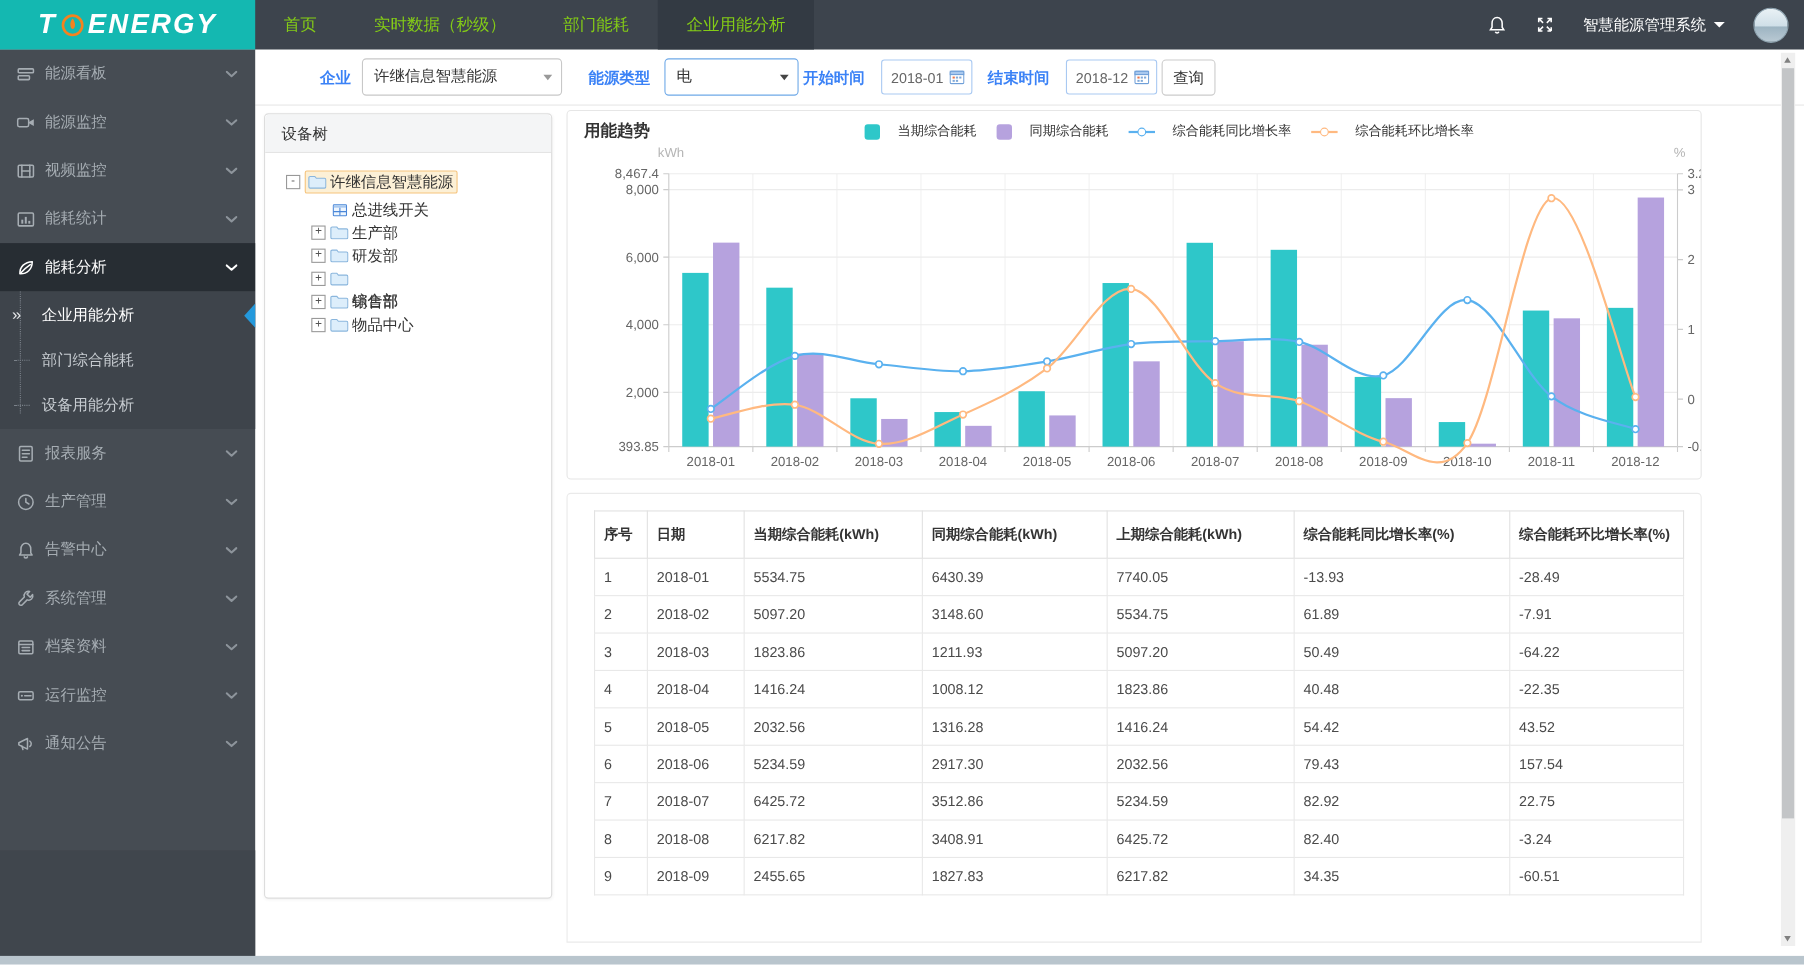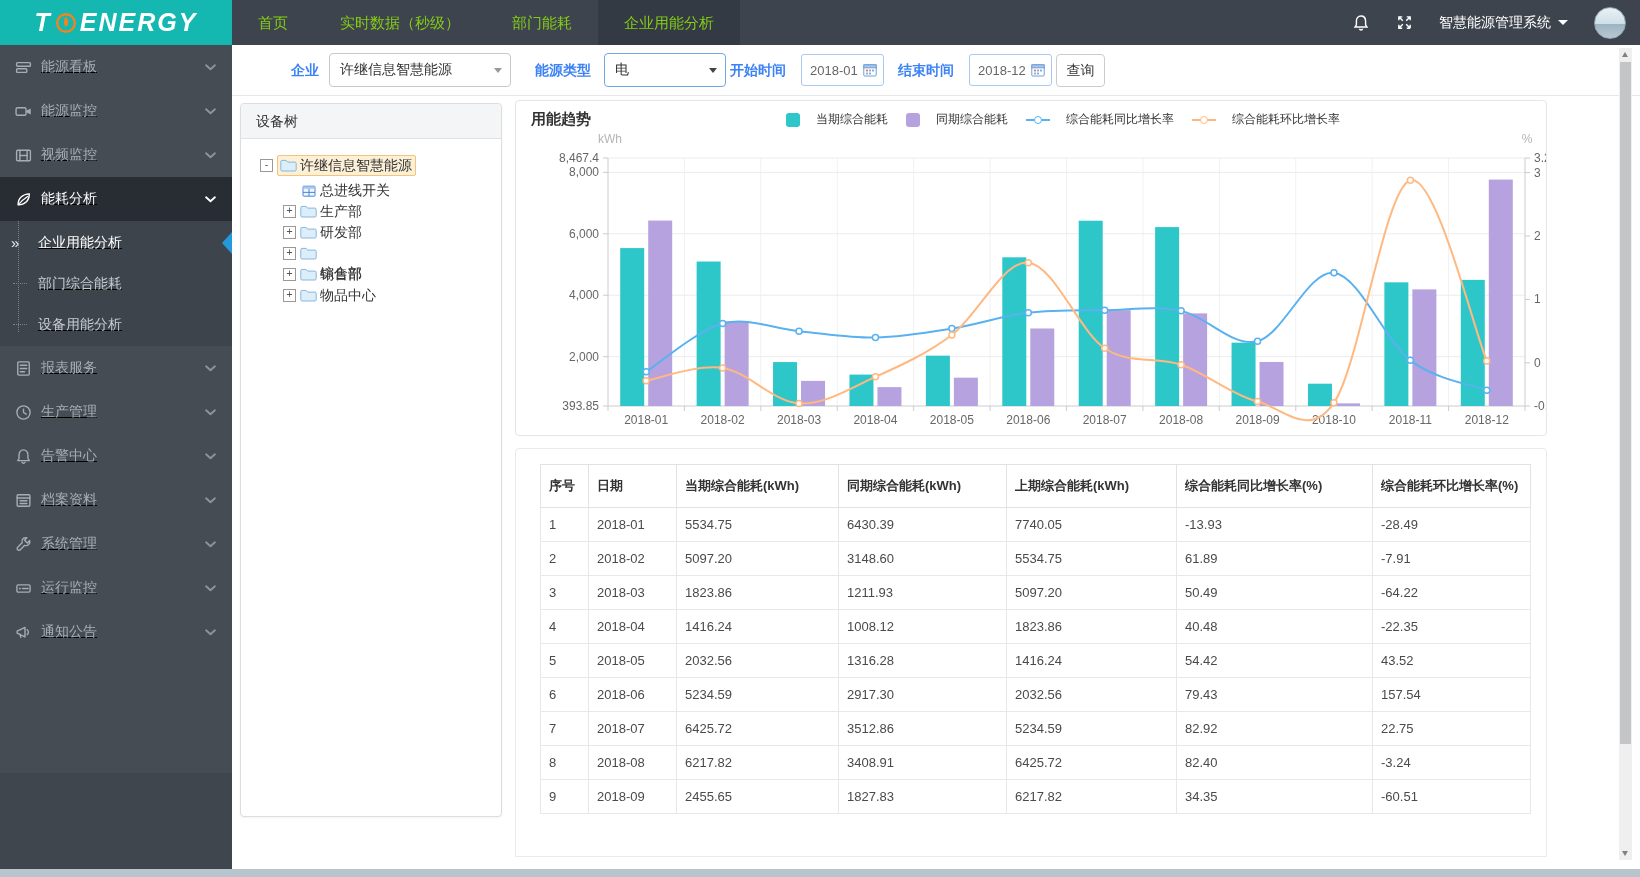--- a/index.html
+++ b/index.html
@@ -17,21 +17,21 @@
   .nav-tabs{display:flex;}
   .nav-tab{padding:0 26px;line-height:45px;color:#84cc16;font-size:15px;cursor:pointer;white-space:nowrap;}
   .nav-tab.active{background:#333a43;}
   .topbar-right{margin-left:auto;display:flex;align-items:center;padding-right:14px;gap:26px;}
   .sys-title{color:#fff;font-size:14px;display:flex;align-items:center;gap:7px;cursor:pointer;}
   .caret-down{width:0;height:0;border-left:5px solid transparent;border-right:5px solid transparent;border-top:5px solid #fff;}
   .avatar{width:30px;height:30px;border-radius:50%;background:linear-gradient(#e9f1f5 0%,#cfdfe8 52%,#9db4c2 55%,#b9c9d3 100%);border:1px solid #8fa4b0;}
   .icon-btn{display:flex;align-items:center;cursor:pointer;}
 
   
-  .sidebar{position:absolute;left:0;top:45px;width:232px;bottom:8px;background:#464c53;z-index:4;text-decoration:underline;}
+  .sidebar{position:absolute;left:0;top:45px;width:232px;bottom:8px;background:#464c53;z-index:4;}
   .sidebar-lower{position:absolute;left:0;right:0;top:728px;bottom:0;background:#40464d;}
   .menu-item{height:44px;display:flex;align-items:center;padding:0 16px 0 15px;color:#a6adb3;font-size:14px;cursor:pointer;position:relative;}
   .menu-item .mi-icon{width:17px;height:17px;margin-right:9px;display:flex;align-items:center;}
   .menu-item .chev{margin-left:auto;color:#8d949b;display:flex;}
   .menu-item.parent-active{background:#272d33;color:#ffffff;}
   .menu-item.parent-active .chev{color:#fff;}
   .submenu{background:#3e444b;position:relative;padding:1px 0;}
   .submenu .vline{position:absolute;left:18px;top:0;bottom:14px;border-left:1px dotted #7b828a;}
   .sub-item{height:41px;line-height:41px;padding-left:38px;color:#c6cbd0;font-size:14px;position:relative;cursor:pointer;}
   .sub-item .dash{position:absolute;left:13px;top:20px;width:14px;border-top:1px dotted #7b828a;}
@@ -172,20 +172,36 @@
             <line x1="4.6" y1="8" x2="11.4" y2="8"></line>
           </svg>
         </span>
         <span>视频监控</span>
         <span class="chev">
           <svg viewBox="0 0 10 6" width="11" height="7" fill="none" stroke="currentColor" stroke-width="1.7" stroke-linecap="round" stroke-linejoin="round">
             <polyline points="1,1 5,4.6 9,1"></polyline>
           </svg>
         </span>
       </div>
+      <div class="menu-item">
+        <span class="mi-icon">
+          <svg viewBox="0 0 16 16" width="17" height="17" fill="none" stroke="currentColor" stroke-width="1.3" stroke-linecap="round" stroke-linejoin="round">
+            <rect x="1.5" y="2.5" width="13" height="11" rx="1"></rect>
+            <rect x="4.1" y="8.2" width="1.7" height="3.4" fill="currentColor" stroke="none"></rect>
+            <rect x="7.1" y="5.8" width="1.7" height="5.8" fill="currentColor" stroke="none"></rect>
+            <rect x="10.1" y="9.2" width="1.7" height="2.4" fill="currentColor" stroke="none"></rect>
+          </svg>
+        </span>
+        <span>能耗统计</span>
+        <span class="chev">
+          <svg viewBox="0 0 10 6" width="11" height="7" fill="none" stroke="currentColor" stroke-width="1.7" stroke-linecap="round" stroke-linejoin="round">
+            <polyline points="1,1 5,4.6 9,1"></polyline>
+          </svg>
+        </span>
+      </div>
       <div class="menu-item parent-active">
         <span class="mi-icon">
           <svg viewBox="0 0 16 16" width="17" height="17" fill="none" stroke="currentColor" stroke-width="1.3" stroke-linecap="round" stroke-linejoin="round">
             <path d="M2.9 13.1 C2.7 7 7.1 2.9 13.5 2.7 C13.3 9.3 9.1 13.3 2.9 13.1 Z"></path>
             <path d="M3.4 12.6 C6.2 9.4 8.8 7.2 11.8 5.2"></path>
           </svg>
         </span>
         <span>能耗分析</span>
         <span class="chev">
           <svg viewBox="0 0 10 6" width="11" height="7" fill="none" stroke="currentColor" stroke-width="1.7" stroke-linecap="round" stroke-linejoin="round">
@@ -239,40 +255,40 @@
         <span>告警中心</span>
         <span class="chev">
           <svg viewBox="0 0 10 6" width="11" height="7" fill="none" stroke="currentColor" stroke-width="1.7" stroke-linecap="round" stroke-linejoin="round">
             <polyline points="1,1 5,4.6 9,1"></polyline>
           </svg>
         </span>
       </div>
       <div class="menu-item">
         <span class="mi-icon">
           <svg viewBox="0 0 16 16" width="17" height="17" fill="none" stroke="currentColor" stroke-width="1.3" stroke-linecap="round" stroke-linejoin="round">
+            <path d="M13.8 4.3 a3.6 3.6 0 0 1 -4.7 4.5 L5 12.9 a1.7 1.7 0 1 1 -2.4 -2.4 L6.7 6.4 a3.6 3.6 0 0 1 4.5 -4.7 L9 3.9 l2.7 2.7 z"></path>
+          </svg>
+        </span>
+        <span>系统管理</span>
+        <span class="chev">
+          <svg viewBox="0 0 10 6" width="11" height="7" fill="none" stroke="currentColor" stroke-width="1.7" stroke-linecap="round" stroke-linejoin="round">
+            <polyline points="1,1 5,4.6 9,1"></polyline>
+          </svg>
+        </span>
+      </div>
+      <div class="menu-item">
+        <span class="mi-icon">
+          <svg viewBox="0 0 16 16" width="17" height="17" fill="none" stroke="currentColor" stroke-width="1.3" stroke-linecap="round" stroke-linejoin="round">
             <rect x="2" y="2.6" width="12" height="10.8" rx="1"></rect>
             <line x1="2" y1="5.6" x2="14" y2="5.6"></line>
             <line x1="4.8" y1="8.2" x2="11.2" y2="8.2"></line>
             <line x1="4.8" y1="10.8" x2="11.2" y2="10.8"></line>
           </svg>
         </span>
         <span>档案资料</span>
-        <span class="chev">
-          <svg viewBox="0 0 10 6" width="11" height="7" fill="none" stroke="currentColor" stroke-width="1.7" stroke-linecap="round" stroke-linejoin="round">
-            <polyline points="1,1 5,4.6 9,1"></polyline>
-          </svg>
-        </span>
-      </div>
-      <div class="menu-item">
-        <span class="mi-icon">
-          <svg viewBox="0 0 16 16" width="17" height="17" fill="none" stroke="currentColor" stroke-width="1.3" stroke-linecap="round" stroke-linejoin="round">
-            <path d="M13.8 4.3 a3.6 3.6 0 0 1 -4.7 4.5 L5 12.9 a1.7 1.7 0 1 1 -2.4 -2.4 L6.7 6.4 a3.6 3.6 0 0 1 4.5 -4.7 L9 3.9 l2.7 2.7 z"></path>
-          </svg>
-        </span>
-        <span>系统管理</span>
         <span class="chev">
           <svg viewBox="0 0 10 6" width="11" height="7" fill="none" stroke="currentColor" stroke-width="1.7" stroke-linecap="round" stroke-linejoin="round">
             <polyline points="1,1 5,4.6 9,1"></polyline>
           </svg>
         </span>
       </div>
       <div class="menu-item">
         <span class="mi-icon">
           <svg viewBox="0 0 16 16" width="17" height="17" fill="none" stroke="currentColor" stroke-width="1.3" stroke-linecap="round" stroke-linejoin="round">
             <rect x="1.8" y="4.6" width="12.4" height="6.8" rx="1.2"></rect>

